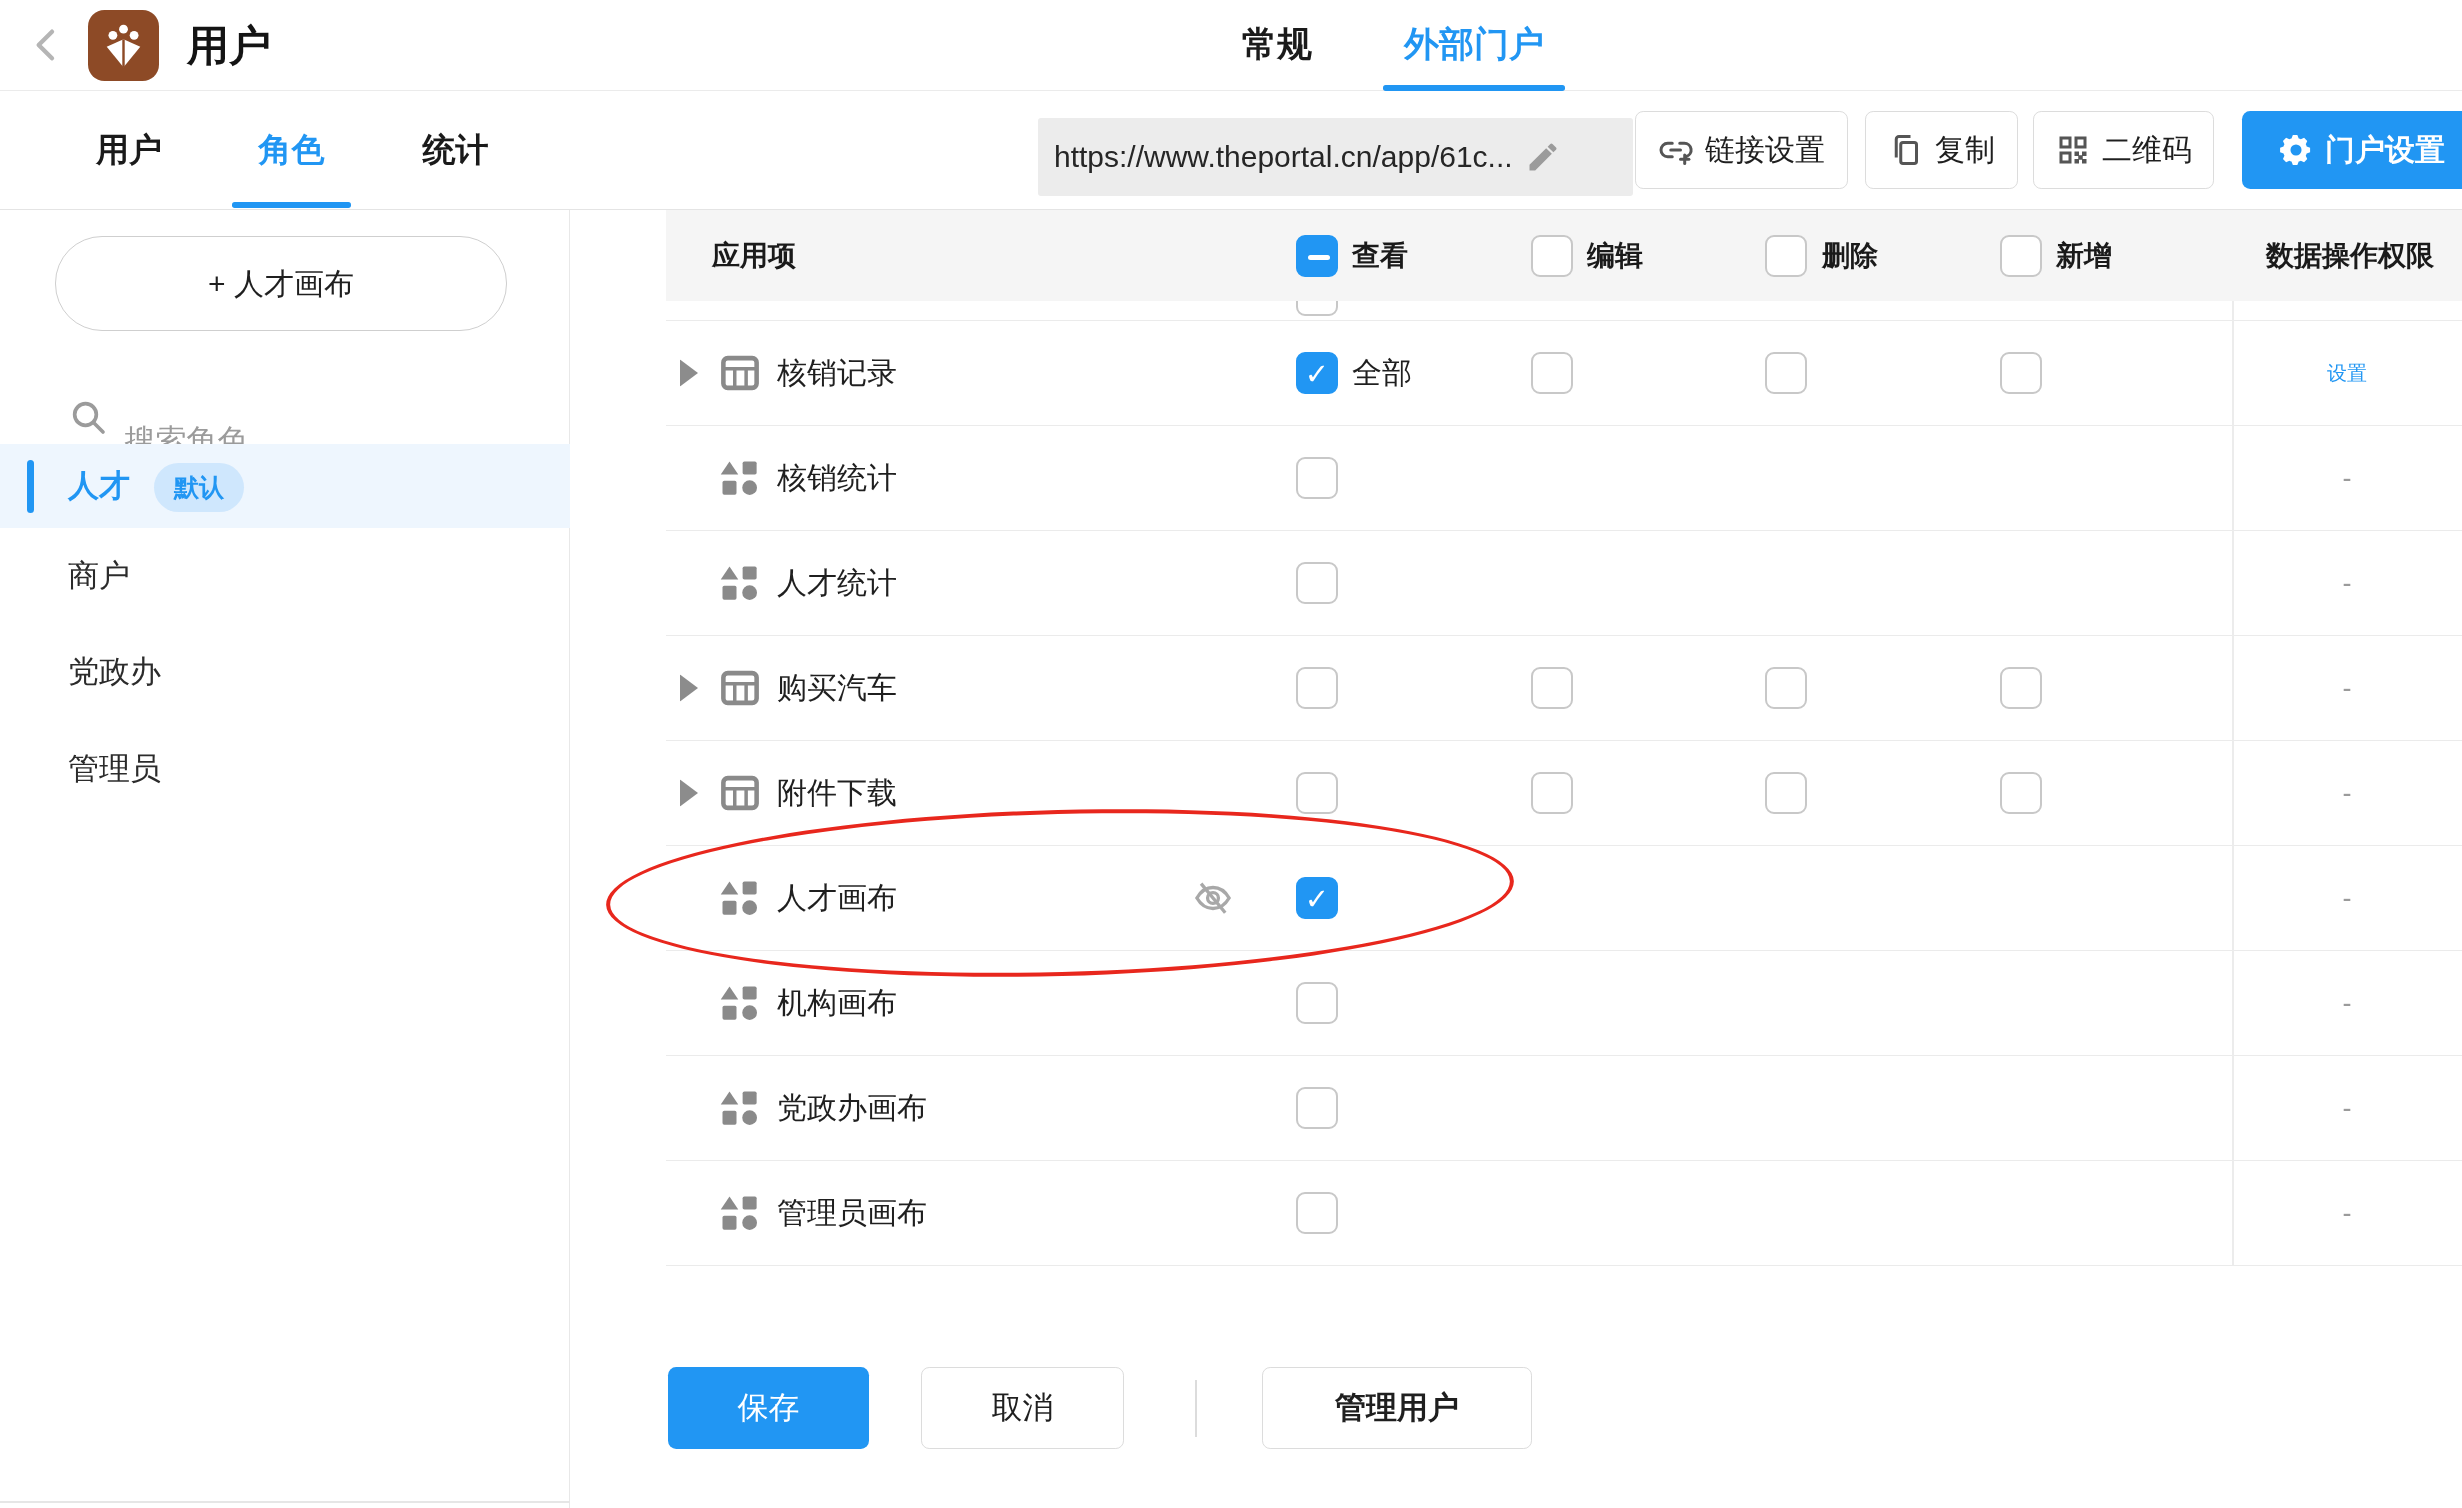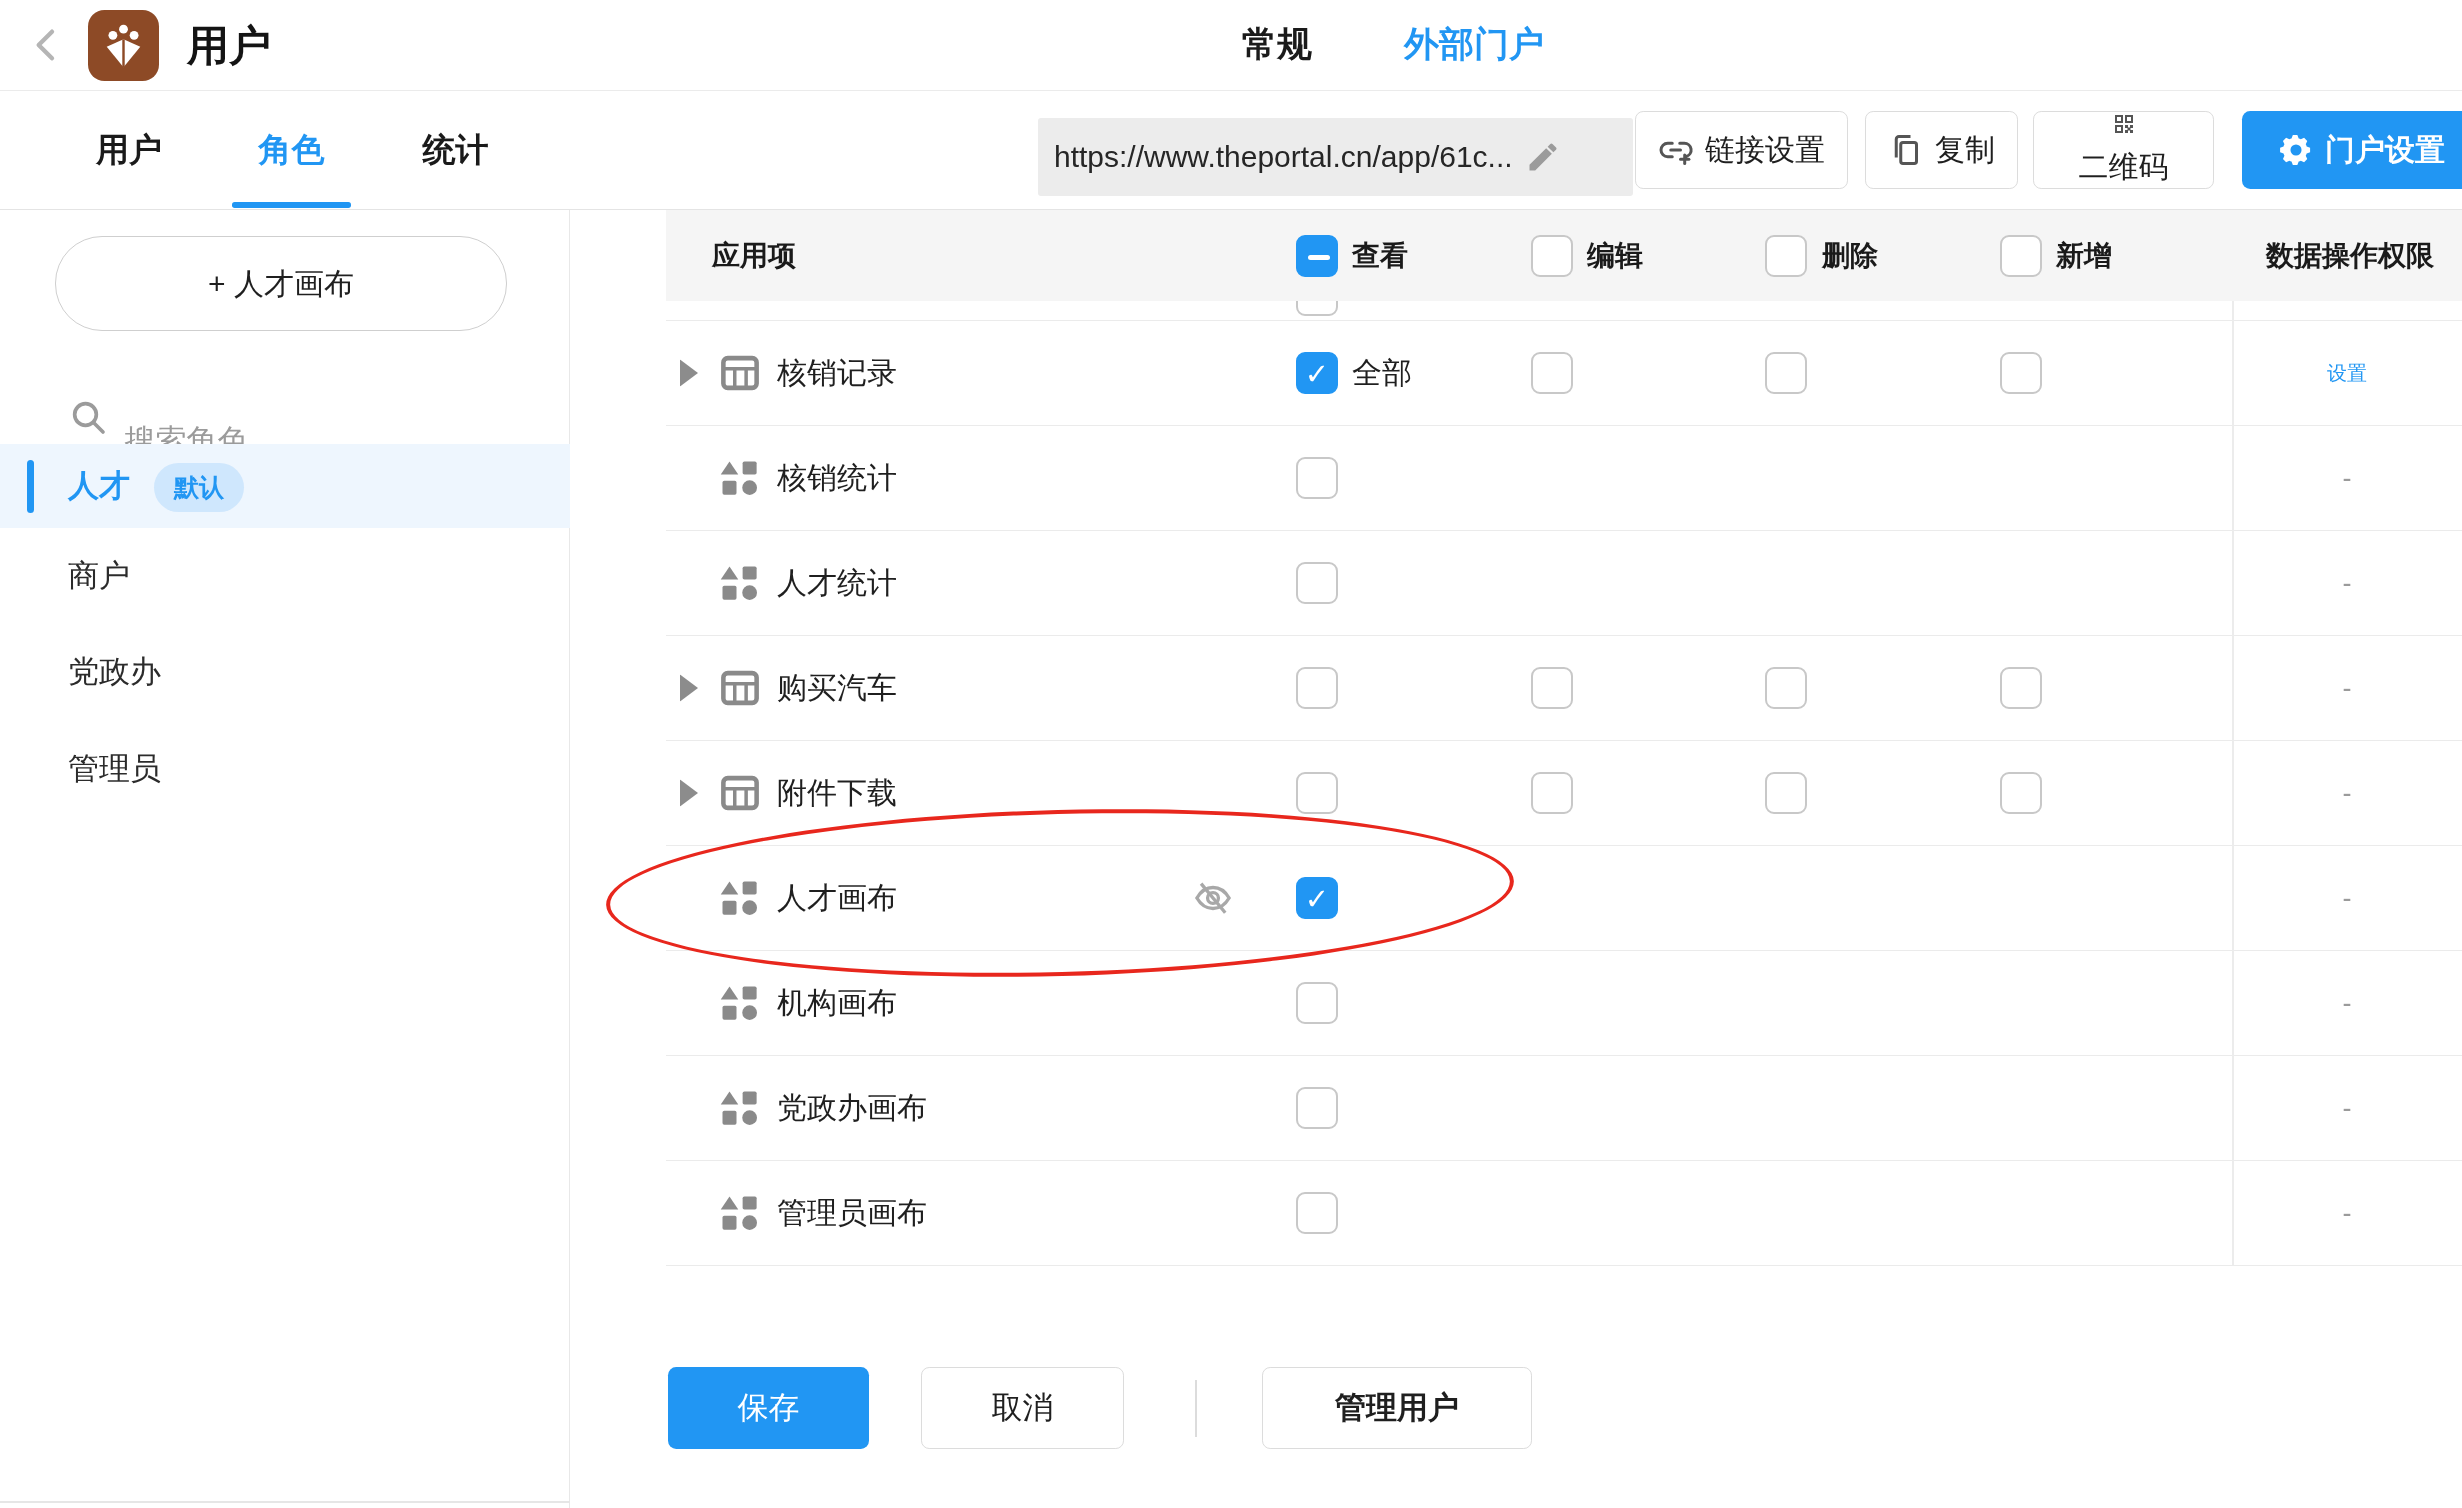--- a/index.html
+++ b/index.html
@@ -5,40 +5,40 @@
   * { margin:0; padding:0; box-sizing:border-box; }
   body { font-family:"Liberation Sans","DejaVu Sans",sans-serif; background:#fff; }
   .page { position:relative; width:2462px; height:1509px; background:#fff; overflow:hidden; }
 
   
   .topbar { position:absolute; left:0; top:0; width:2462px; height:91px; background:#fff; border-bottom:1.8px solid #ebebeb; }
   .back-btn { position:absolute; left:27px; top:50%; transform:translateY(-50%); width:40px; height:40px; cursor:pointer; }
   .app-icon { position:absolute; left:88px; top:10px; width:71px; height:71px; background:#8d4a26; border-radius:16.4px; display:flex; align-items:center; justify-content:center; }
   .app-icon svg { width:53px; height:53px; }
   .page-title { position:absolute; left:187px; top:0; height:91px; line-height:91px; font-size:42px; font-weight:700; color:#141414; }
-  .top-tab { position:absolute; top:0; height:118px; line-height:88px; font-size:35px; font-weight:700; color:#1a1a1a; text-align:center; cursor:pointer; }
+  .top-tab { position:absolute; top:0; height:91px; line-height:88px; font-size:35px; font-weight:700; color:#1a1a1a; text-align:center; cursor:pointer; }
   .top-tab.t1 { left:1213px; width:128px; }
   .top-tab.t2 { left:1383px; width:182px; color:#2196f3; }
   .top-tab .tab-underline { position:absolute; left:0; bottom:0; width:100%; height:6.4px; background:#2196f3; border-radius:2.7px; }
 
   
   .toolbar { position:absolute; left:0; top:91px; width:2462px; height:119px; background:#fff; border-bottom:1.8px solid #e4e4e4; }
   .tb-tab { position:absolute; top:0; height:117px; line-height:117px; font-size:33px; font-weight:700; color:#1a1a1a; text-align:center; cursor:pointer; }
   .tb-tab.t1 { left:95px; width:68px; }
   .tb-tab.t2 { left:232px; width:119px; color:#2196f3; }
   .tb-tab.t3 { left:421px; width:69px; }
   .tb-tab .tab-underline { position:absolute; left:0; bottom:0; width:100%; height:6.4px; background:#2196f3; border-radius:2.7px; }
   .url-pill { position:absolute; left:1038px; top:20px; width:595px; height:78px; background:#ececec; border-radius:3px; display:flex; align-items:center; padding:0 16px; cursor:pointer;margin-top:7px; }
   .url-text { font-size:30px; color:#262626; white-space:nowrap; overflow:hidden; }
   .pencil-btn { margin-left:12.8px; width:36px; height:36px; flex:0 0 auto; cursor:pointer; }
   .tb-btn { position:absolute; top:20px; height:78px; background:#fff; border:1.8px solid #dcdcdc; border-radius:8.2px; display:flex; align-items:center; justify-content:center; gap:11px; font-size:30px; color:#1f1f1f; cursor:pointer; }
   .tb-btn svg { width:36px; height:36px; }
   .btn-link   { left:1635px; width:213px; }
   .btn-copy   { left:1865px; width:153px; }
-  .btn-qr     { left:2033px; width:181px;flex-direction:column; }
+  .btn-qr     { left:2033px; width:181px; }
   .btn-portal { left:2242px; width:239px; background:#2196f3; border:none; color:#fff; font-weight:700; }
 
   
   .sidebar { position:absolute; left:0; top:210px; width:570px; height:1299px; background:#fff; border-right:1.8px solid #e8e8e8; }
   .sidebar::after { content:""; position:absolute; left:0; bottom:6.4px; width:570px; height:1.8px; background:#e6e6e6; }
   .create-role-btn { position:absolute; left:55px; top:25.5px; width:452px; height:95px; border:1.8px solid #cfcfcf; border-radius:47px; background:#fff; font-size:30px; color:#1f1f1f; text-align:center; line-height:91px; cursor:pointer; }
   .search-box { position:absolute; left:68px; top:182px; width:438px; height:49px; display:flex; align-items:center; gap:16.4px; cursor:text; }
   .search-box svg { width:40px; height:40px; }
   .search-placeholder { font-size:31px; color:#9b9b9b;margin-top:48px; }
   .role-item { position:absolute; left:0; width:570px; height:97px; line-height:97px; font-size:31px; color:#2b2b2b; padding-left:68px; cursor:pointer; }

